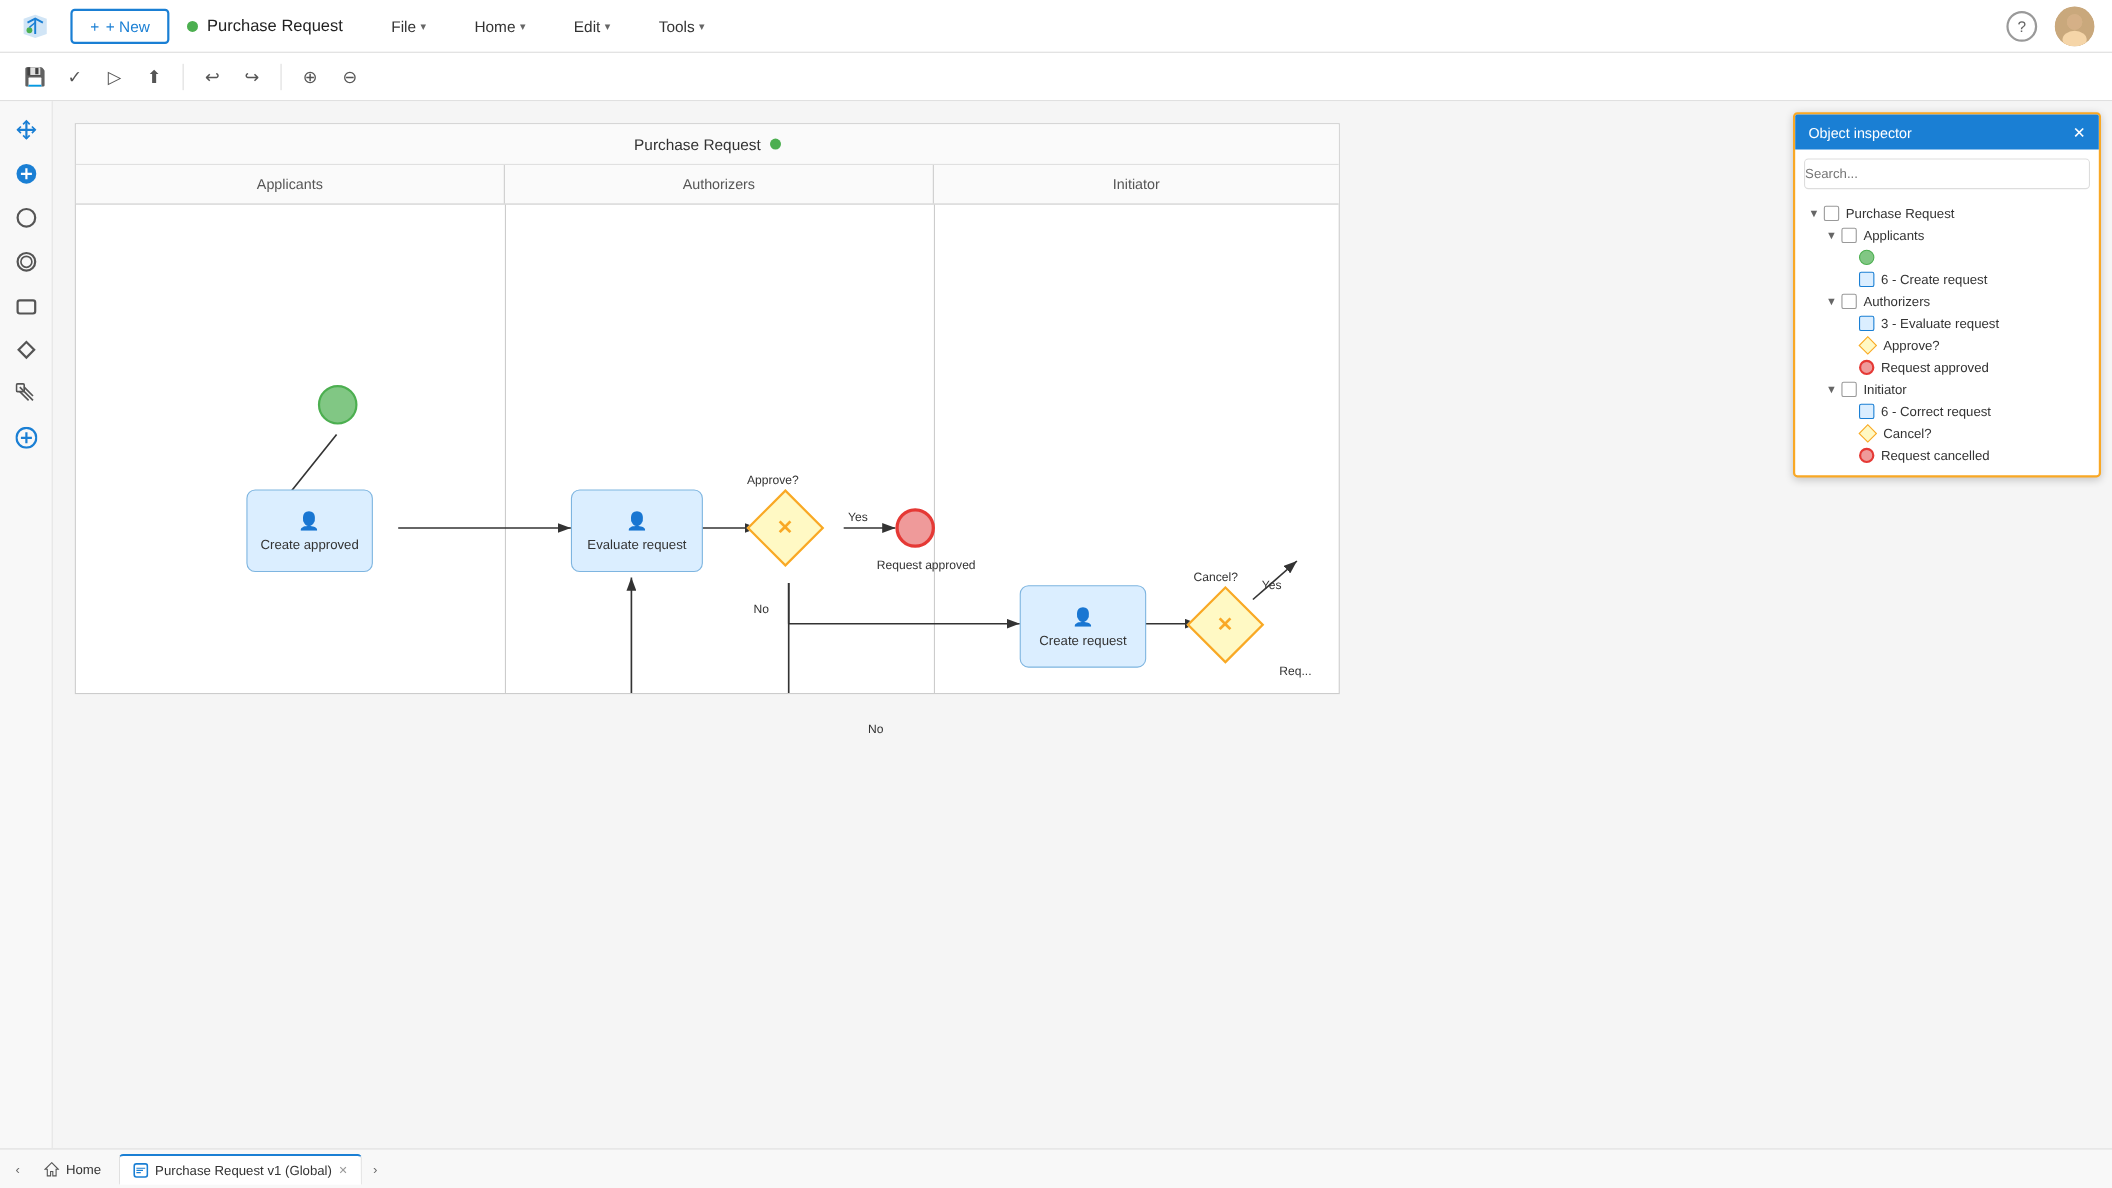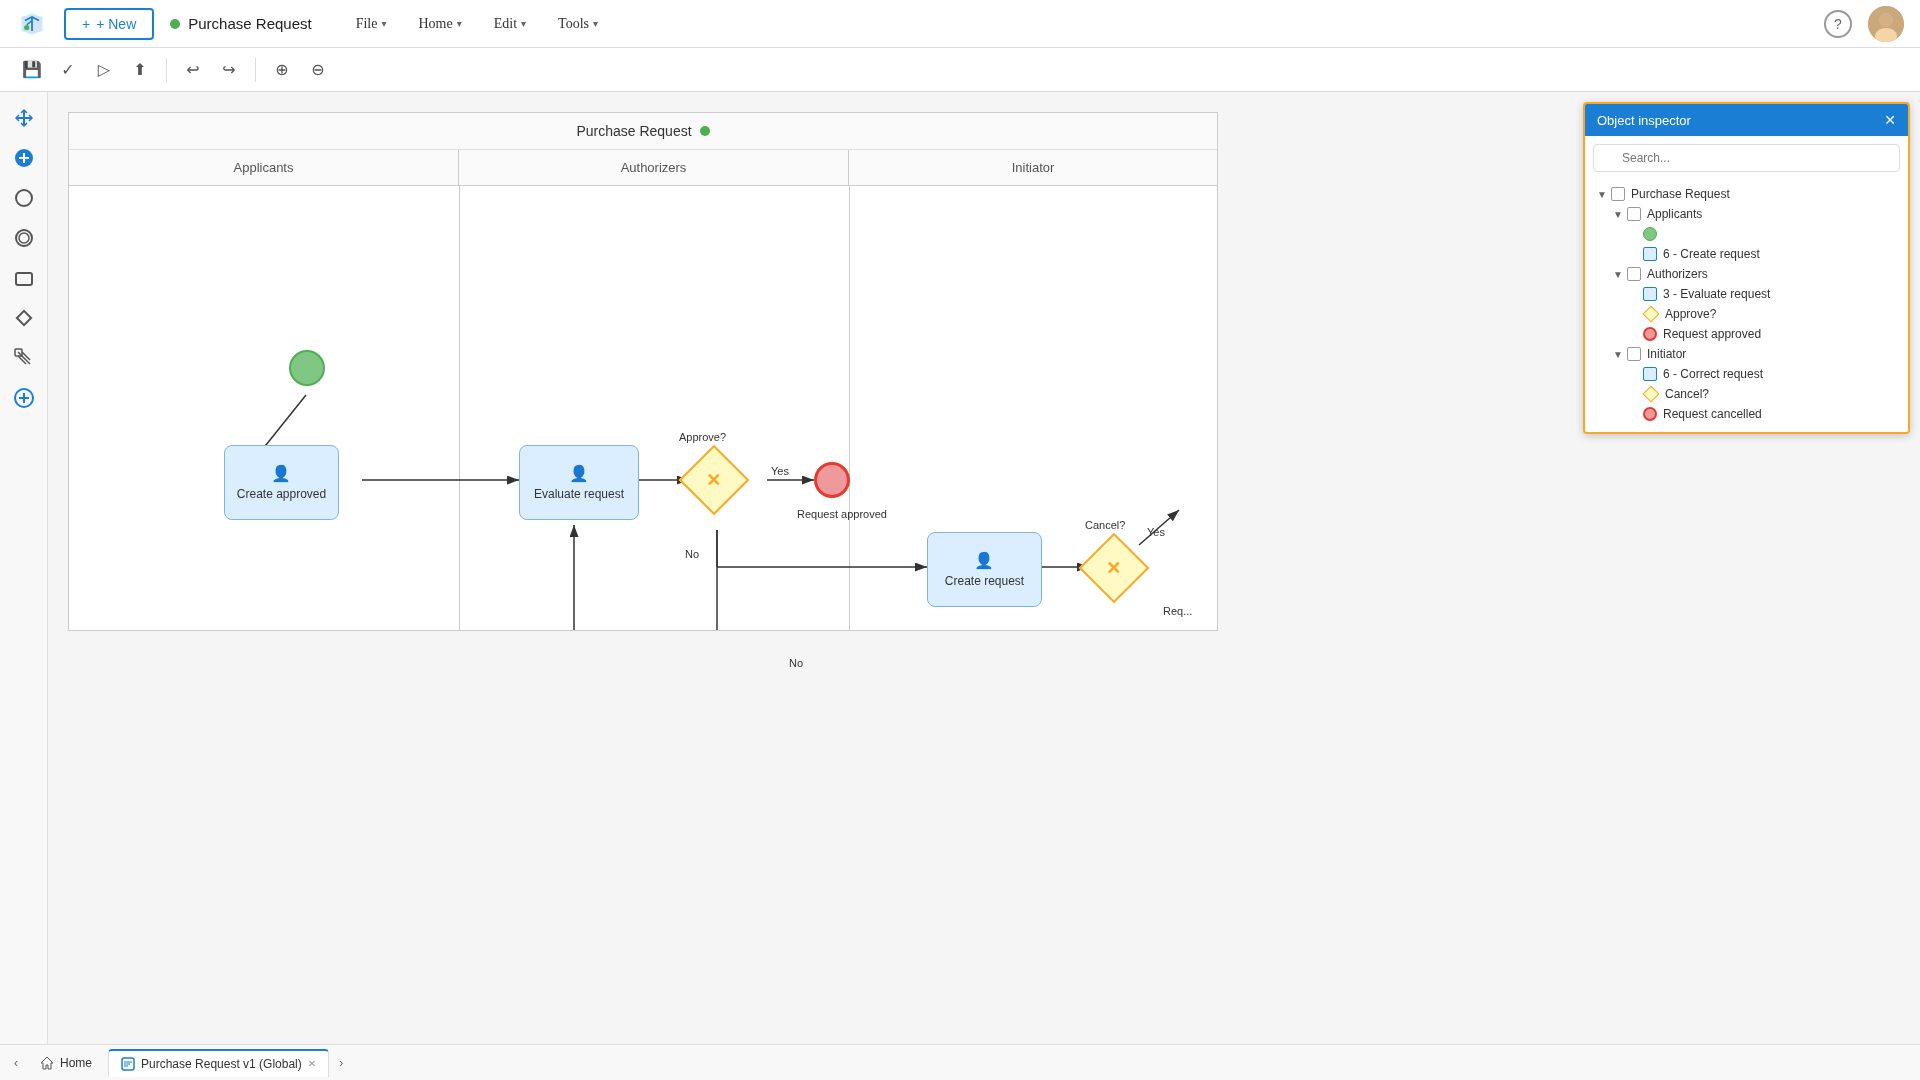--- a/index.html
+++ b/index.html
@@ -32,21 +32,21 @@
       font-size: 14px;
       font-weight: 500;
       cursor: pointer;
     }
     #process-title {
       display: flex; align-items: center; gap: 8px;
       font-size: 15px; font-weight: 500; color: #222;
     }
     .green-dot { width: 10px; height: 10px; border-radius: 50%; background: #4caf50; display: inline-block; }
     #nav-menus {
-      display: flex; gap: 8px; margin-left: 16px; font-family: Liberation Serif, serif;
+      display: flex; gap: 20px; margin-left: 16px;
     }
     .nav-menu-item {
       padding: 6px 12px;
       border-radius: 4px;
       cursor: pointer;
       color: #333;
       font-size: 14px;
       display: flex; align-items: center; gap: 4px;
     }
     .chevron-down { font-size: 10px; color: #666; }
@@ -205,21 +205,21 @@
       position: absolute;
       font-size: 11px;
       color: #333;
     }
 
     
     #object-inspector {
       position: absolute;
       top: 10px;
       right: 10px;
-      width: 327px;
+      width: 280px;
       background: #fff;
       border: 2px solid #f9a825;
       border-radius: 4px;
       box-shadow: 0 2px 8px rgba(0,0,0,0.2);
       z-index: 100;
     }
     #oi-header {
       background: #1a7fd4;
       color: #fff;
       padding: 8px 12px;
@@ -230,21 +230,21 @@
     }
     #oi-close {
       cursor: pointer;
       font-size: 14px;
       color: #fff;
       background: none; border: none;
     }
     #oi-search {
       width: calc(100% - 16px);
       margin: 8px;
-      padding: 6px 28px;
+      padding: 6px 0;
       border: 1px solid #ddd;
       border-radius: 4px;
       font-size: 12px;
       outline: none;
     }
     #oi-tree {
       padding: 4px 8px 8px;
       font-size: 12px;
       max-height: 320px;
       overflow-y: auto;

